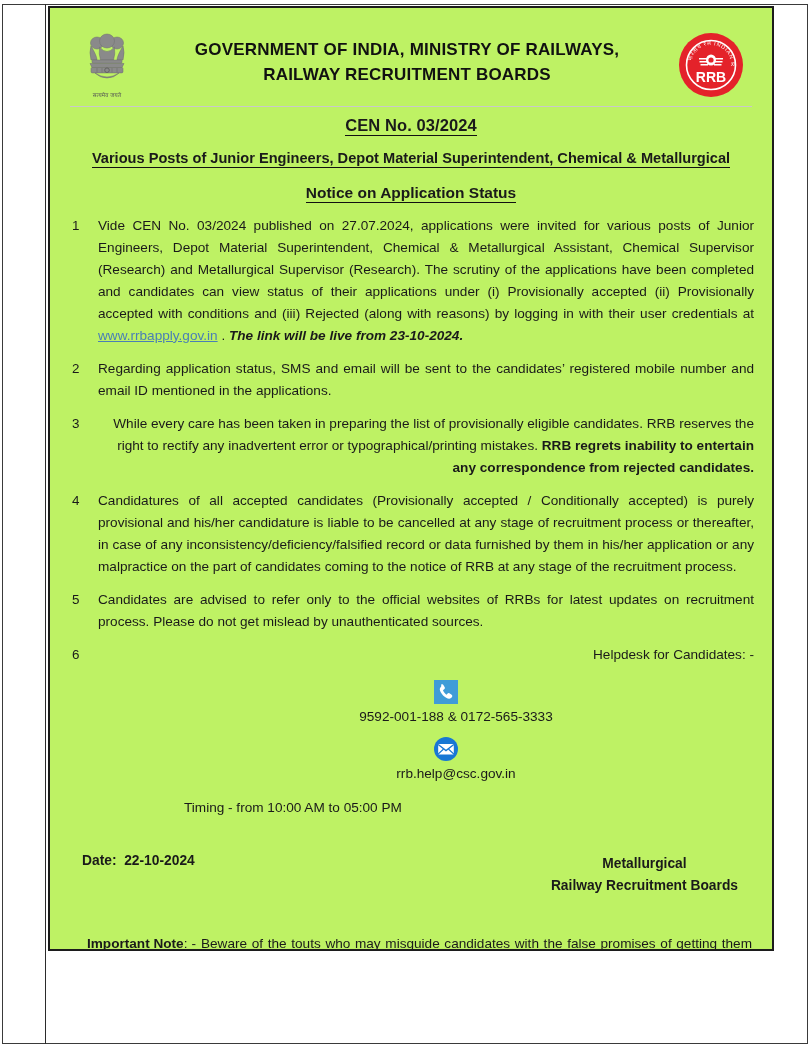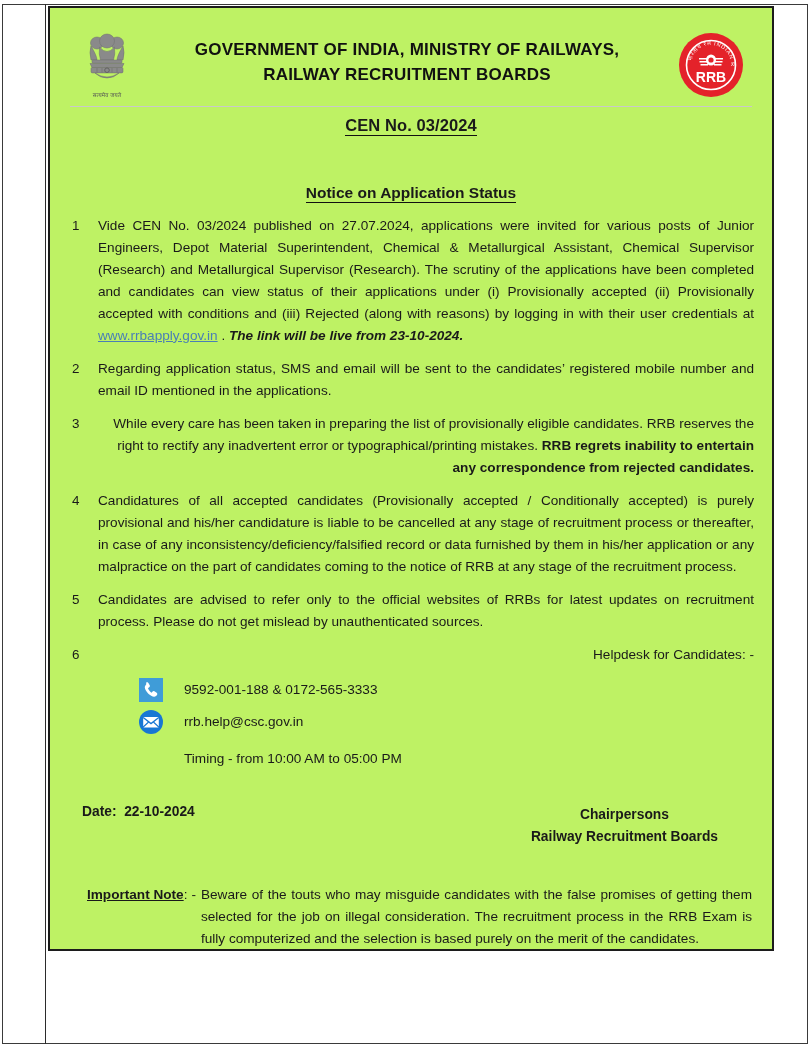--- a/index.html
+++ b/index.html
@@ -155,20 +155,21 @@
     color: #4a7fb5;
     text-decoration: underline;
   }
 
   
   .helpdesk { margin: 6px 0 0 74px; }
   .hd-row {
     display: flex;
     align-items: center;
     margin-bottom: 6px;
+    flex-direction: column;
   }
   .hd-icon {
     width: 30px;
     flex: 0 0 30px;
     display: flex;
     align-items: center;
     justify-content: flex-start;
   }
   .hd-text {
     font-size: 13.6px;
@@ -178,21 +179,21 @@
   .timing {
     font-size: 13.6px;
     margin: 16px 0 0 46px;
   }
 
   
   .sig-block {
     display: flex;
     justify-content: space-between;
     align-items: flex-start;
-    margin: 38px 40px 0 18px;
+    margin: 38px 20px 0 18px;
   }
   .sig-date {
     font-size: 13.8px;
     font-weight: bold;
   }
   .sig-right {
     text-align: center;
     font-size: 13.8px;
     font-weight: bold;
     line-height: 1.6;
@@ -297,21 +298,21 @@
       </div>
     </div>
 
     <div class="hrule"></div>
 
     <div class="cen-no">
       <span>CEN No. 03/2024</span>
     </div>
 
     <div class="posts-title">
-      <br>
+      <span>Various Posts of Junior Engineers, Depot Material Superintendent, Chemical &amp; Metallurgical</span><br>
     </div>
 
     <div class="notice-title">
       <span>Notice on Application Status</span>
     </div>
 
     <div class="clauses">
 
       <div class="clause">
         <div class="clause-num">1</div>
@@ -371,21 +372,21 @@
 
       <div class="timing">Timing - from 10:00 AM to 05:00 PM</div>
     </div>
 
     <div class="sig-block">
       <div class="sig-date">
         <span>Date:</span>&nbsp;
         <span>22-10-2024</span>
       </div>
       <div class="sig-right">
-        <div>Chairpersons</div>
+        <div>Metallurgical</div>
         <div>Railway Recruitment Boards</div>
       </div>
     </div>
 
     <div class="note-block">
       <div class="note-label"><u>Important Note</u><span class="colon">:</span></div>
       <div class="note-dash">-</div>
       <div class="note-text">Beware of the touts who may misguide candidates with the false promises of getting them selected for the job on illegal consideration. The recruitment process in the RRB Exam is fully computerized and the selection is based purely on the merit of the candidates.</div>
     </div>
 

